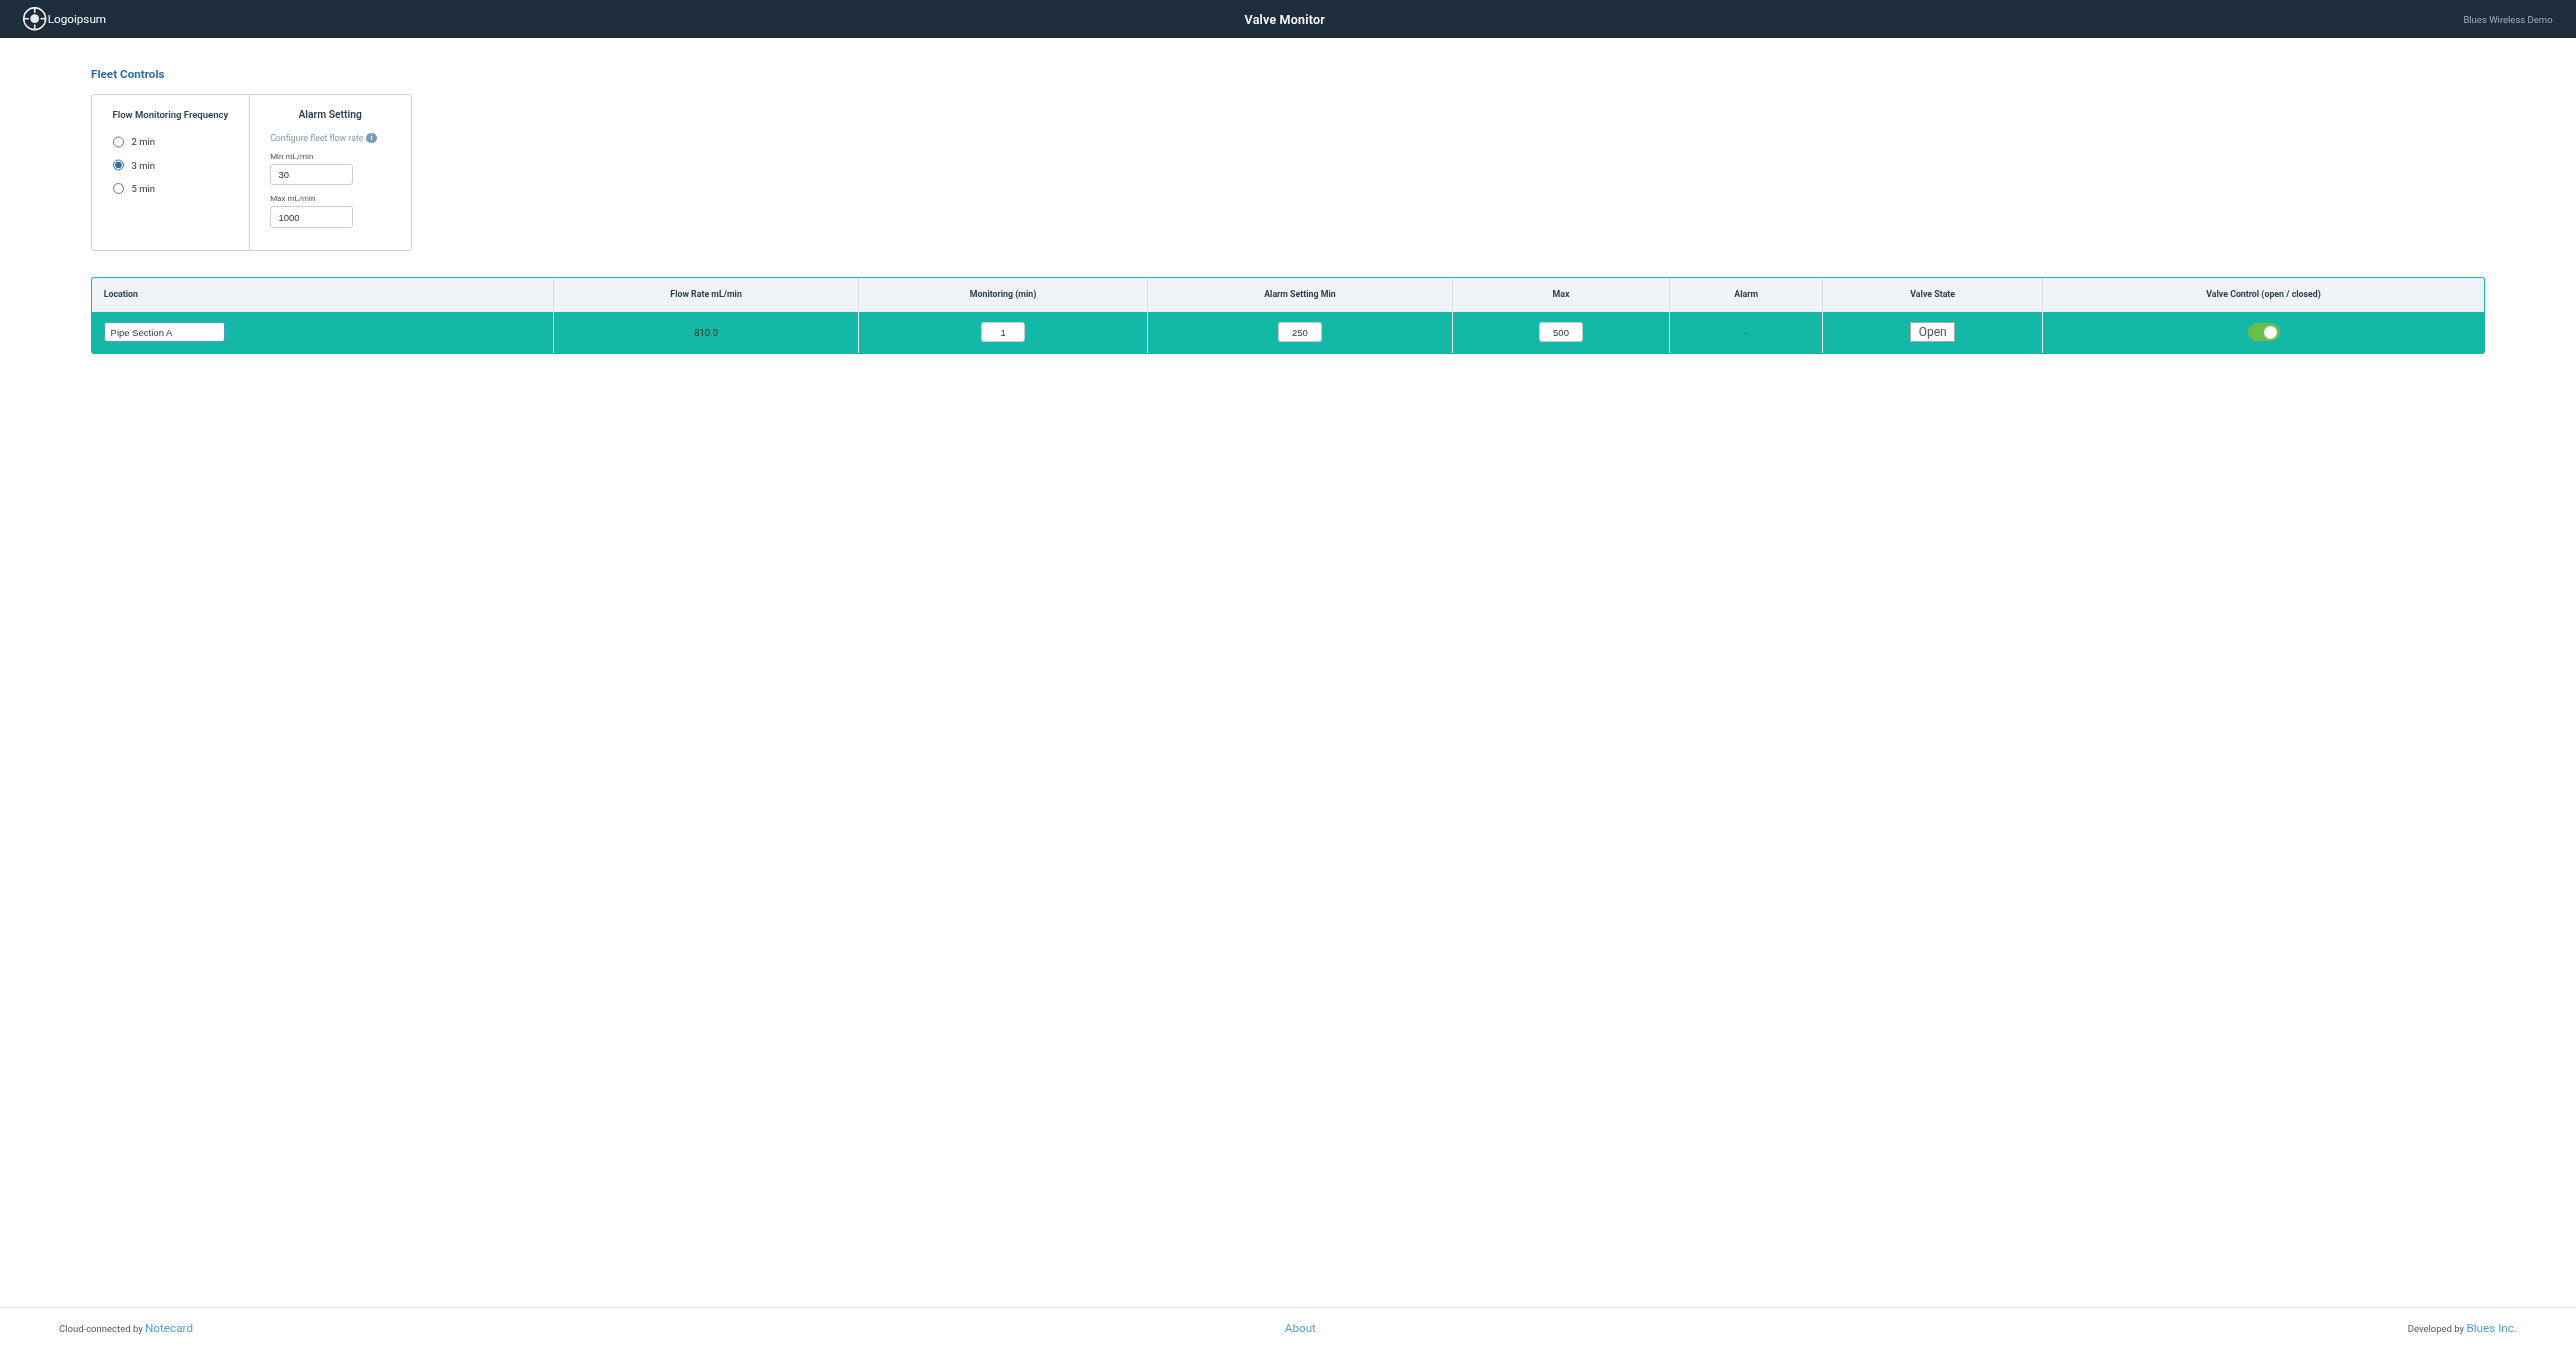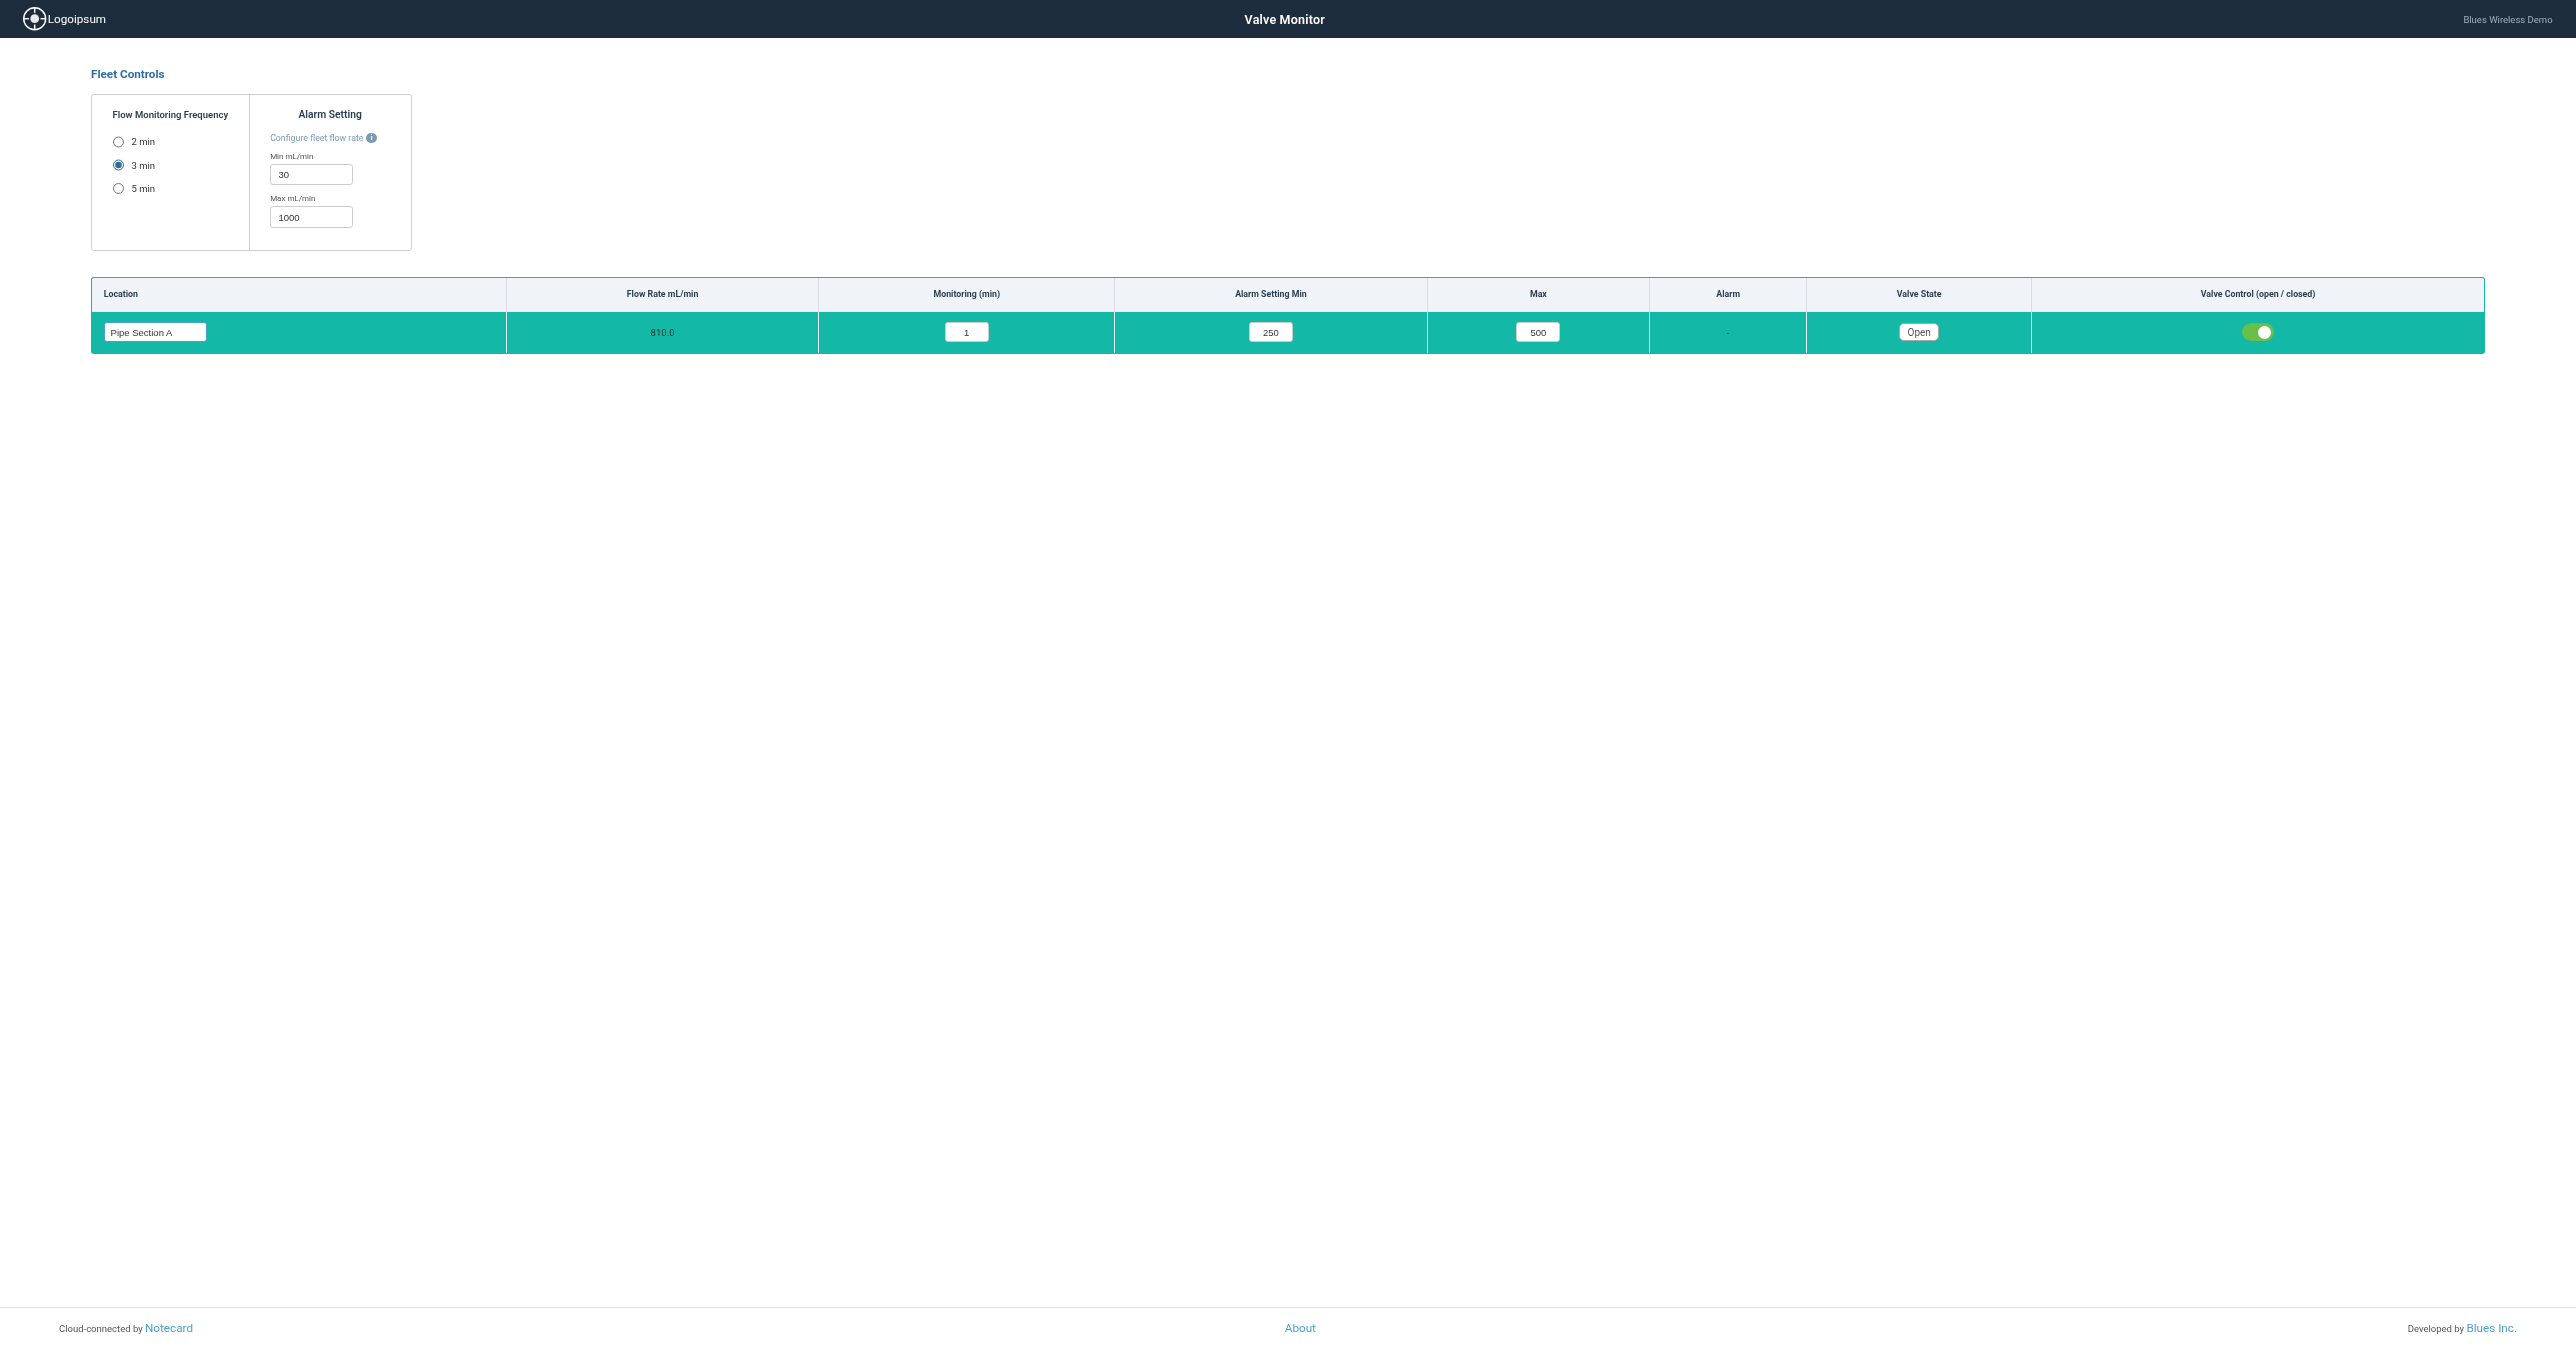--- a/index.html
+++ b/index.html
@@ -193,37 +193,37 @@
     .controls-table td:last-child {
       border-right: none;
     }
 
     .location-input {
       border: 0.7px solid #4a9fd4;
       border-radius: 2.9px;
       padding: 3.7px 5.9px;
       font-size: 9.5px;
       color: #333;
-      width: 103px;
+      width: 121px;
     }
     .table-input {
       border: 0.7px solid #ccc;
       border-radius: 2.9px;
       padding: 3.7px 5.9px;
       font-size: 9.5px;
       color: #333;
       width: 44px;
       text-align: center;
     }
 
     .valve-state-badge {
       border: 0.7px solid #aaa;
-      border-radius: 5px;
+      border-radius: 0;
       padding: 2.2px 7.3px;
-      font-size: 10px;
+      font-size: 12px;
       color: #555;
       background: white;
       display: inline-block;
     }
 
     
     .toggle-switch {
       position: relative;
       display: inline-block;
       width: 32px;

